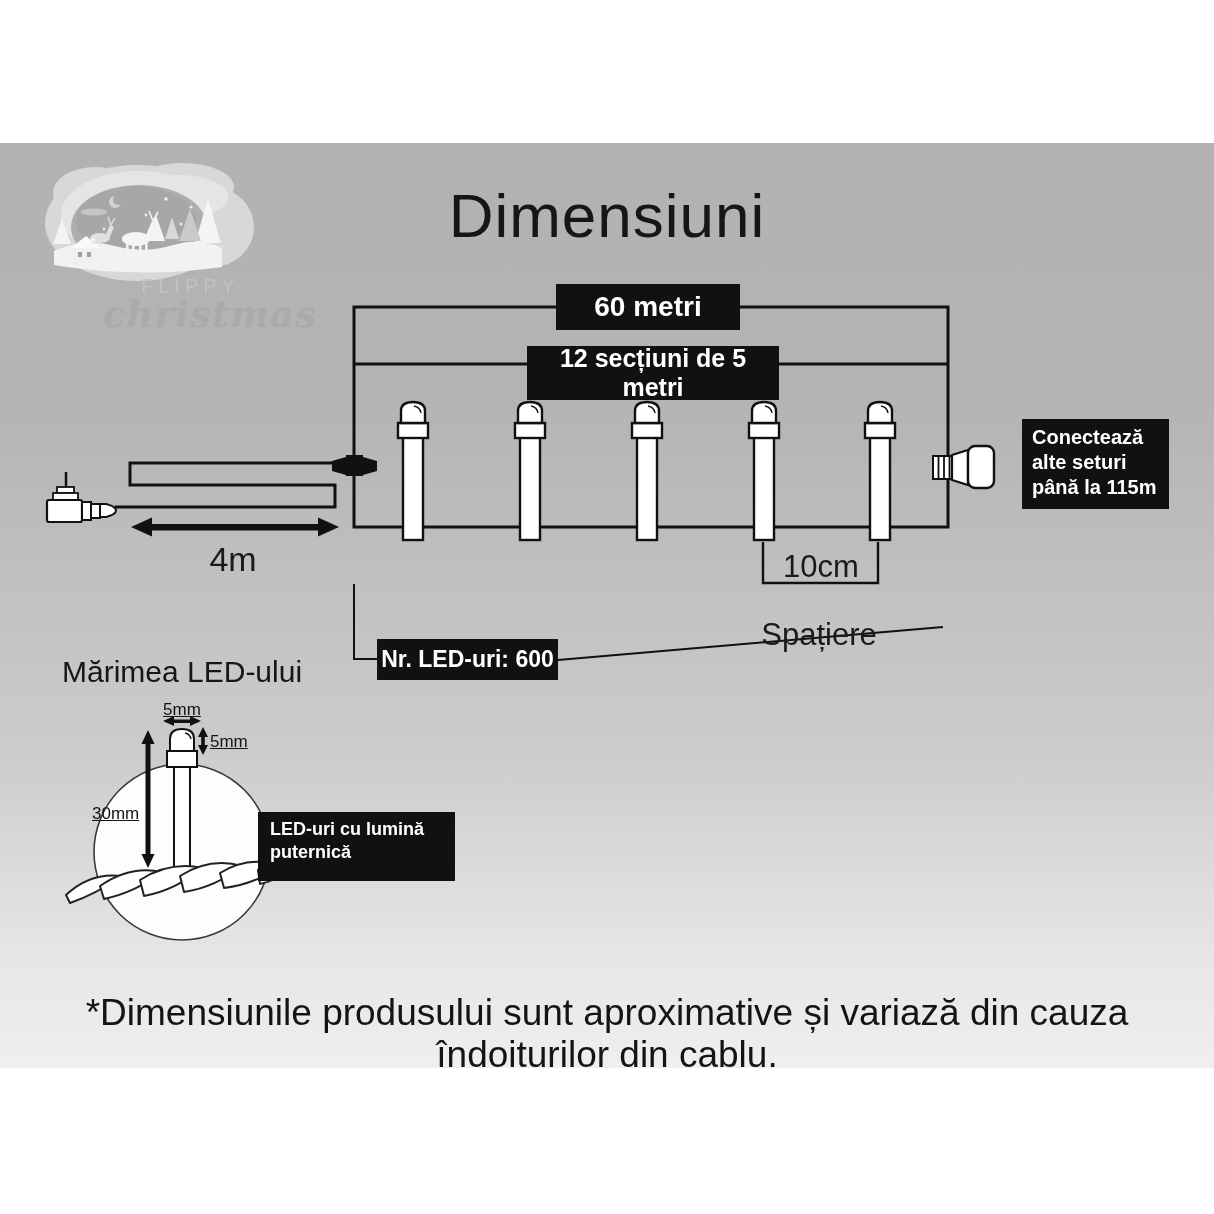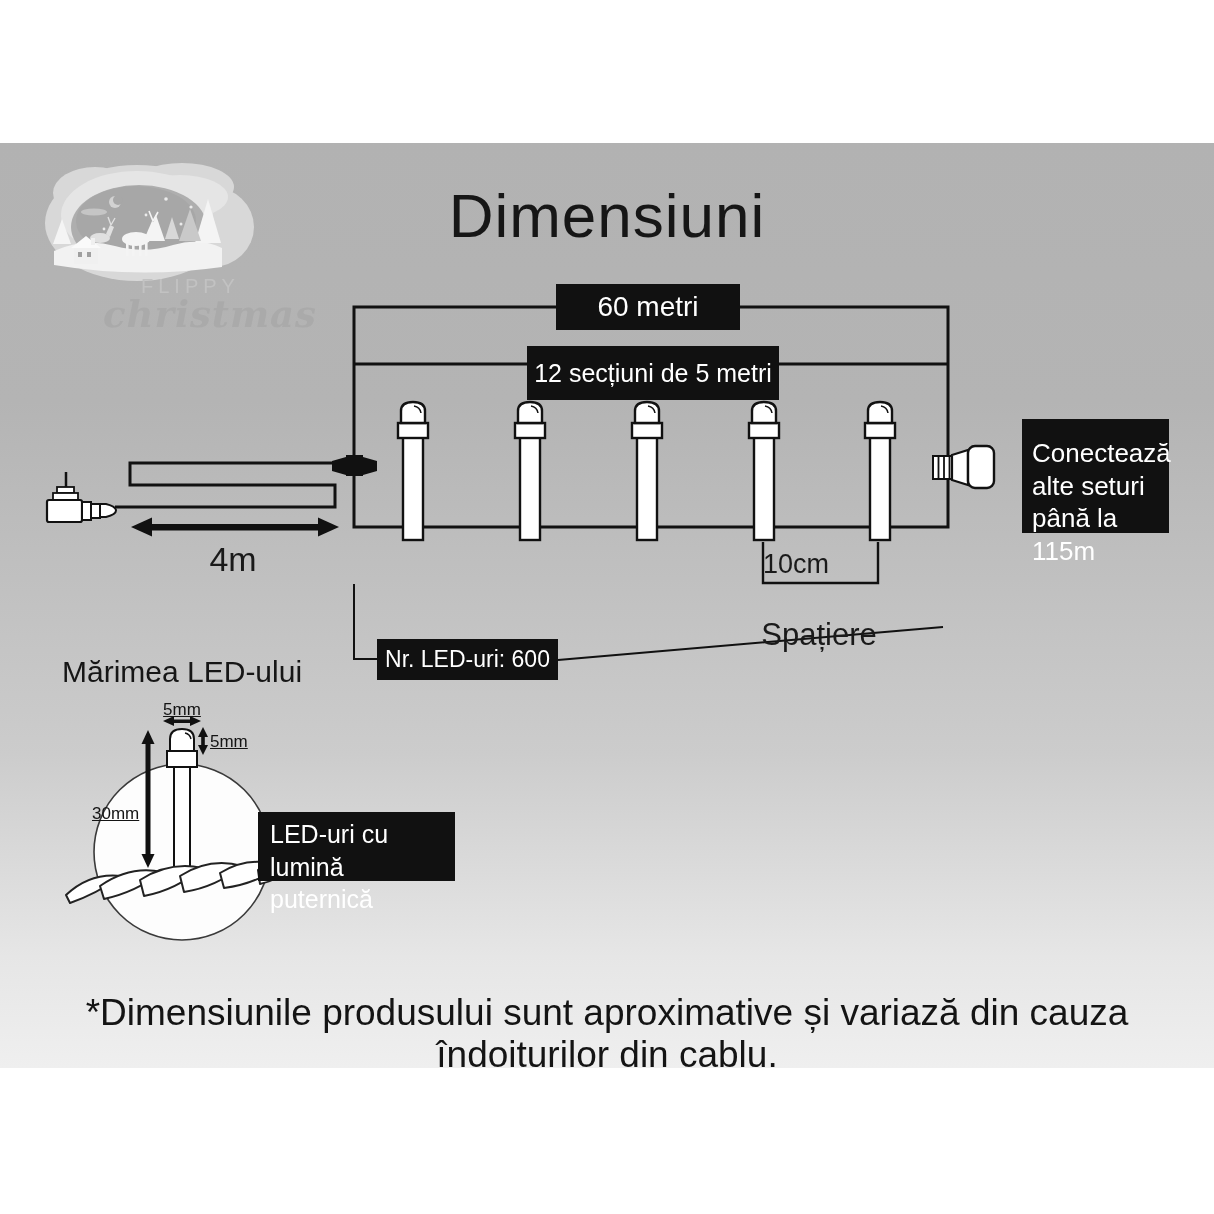--- a/index.html
+++ b/index.html
@@ -3,21 +3,21 @@
 <meta charset="utf-8">
 <style>
   html,body{margin:0;padding:0;background:#fff;}
   .canvas{position:relative;width:1214px;height:1214px;background:#ffffff;overflow:hidden;
           font-family:"Liberation Sans",sans-serif;margin:0 auto;}
   .panel{position:absolute;left:0;top:143px;width:1214px;height:925px;
          background:linear-gradient(180deg,#b2b2b2 0%,#b4b4b4 28%,#cccccc 66%,#e6e6e6 88%,#efefef 100%);}
   .art{position:absolute;left:0;top:0;width:1214px;height:1214px;pointer-events:none;}
   .lbl{position:absolute;color:#1a1a1a;}
   .blackbox{position:absolute;background:#111111;color:#ffffff;display:flex;
-            align-items:center;justify-content:center;text-align:center;}
+            align-items:center;justify-content:center;text-align:center;font-weight:bold;}
   .blackbox.left{justify-content:flex-start;text-align:left;flex-direction:column;align-items:flex-start;}
   .title{position:absolute;left:0;top:180px;width:1214px;text-align:center;
          font-size:62px;color:#161616;letter-spacing:1px;}
   .brand-top{position:absolute;left:141px;top:275px;width:110px;font-size:20px;
              letter-spacing:5px;color:#c2c2c2;}
   .brand-script{position:absolute;left:103px;top:292px;width:185px;font-size:37px;
                 font-family:"DejaVu Serif",serif;font-style:italic;font-weight:bold;
                 color:#aaaaaa;letter-spacing:1px;}
   .disclaimer{position:absolute;left:0;top:992px;width:1214px;text-align:center;
               font-size:37px;color:#141414;}
@@ -203,46 +203,46 @@
   </svg>
 
   <div class="blackbox" style="left:556px;top:284px;width:184px;height:46px;font-size:28px;">
     <span>60 metri</span>
   </div>
 
   <div class="blackbox" style="left:527px;top:346px;width:252px;height:54px;font-size:25px;">
     <span>12 secțiuni de 5 metri</span>
   </div>
 
-  <div class="blackbox left" style="left:1022px;top:419px;width:127px;height:78px;font-size:26px;
-       line-height:1.25;padding:18px 10px;">
+  <div class="blackbox left" style="left:1022px;top:419px;width:127px;height:78px;font-size:20px;
+       line-height:1.25;padding:6px 10px;">
     <span>Conectează</span>
     <span>alte seturi</span>
     <span>până la 115m</span>
   </div>
 
-  <div class="lbl" style="left:763px;top:549px;width:116px;text-align:left;font-size:27px;">10cm</div>
+  <div class="lbl" style="left:763px;top:549px;width:116px;text-align:center;font-size:31px;">10cm</div>
 
   <div class="lbl" style="left:738px;top:589px;width:162px;text-align:center;font-size:31px;margin-top:28px;">Spațiere</div>
 
   <div class="blackbox" style="left:377px;top:639px;width:181px;height:41px;font-size:23px;">
     <span>Nr. LED-uri: 600</span>
   </div>
 
   <div class="lbl" style="left:178px;top:540px;width:110px;text-align:center;font-size:34px;">4m</div>
 
   <div class="heading2">Mărimea LED-ului</div>
 
   <div class="lbl small-dim" style="left:147px;top:700px;width:70px;text-align:center;">5mm</div>
 
   <div class="lbl small-dim" style="left:210px;top:732px;">5mm</div>
 
   <div class="lbl small-dim" style="left:92px;top:804px;width:50px;text-align:left;">30mm</div>
 
-  <div class="blackbox left" style="left:258px;top:812px;width:185px;height:57px;font-size:25px;
+  <div class="blackbox left" style="left:258px;top:812px;width:185px;height:57px;font-size:18px;
        line-height:1.3;padding:6px 0 6px 12px;">
     <span>LED-uri cu lumină</span>
     <span>puternică</span>
   </div>
 
   <div class="disclaimer">*Dimensiunile produsului sunt aproximative și variază din cauza îndoiturilor din cablu.</div>
 
 </div>
 
 </body></html>

